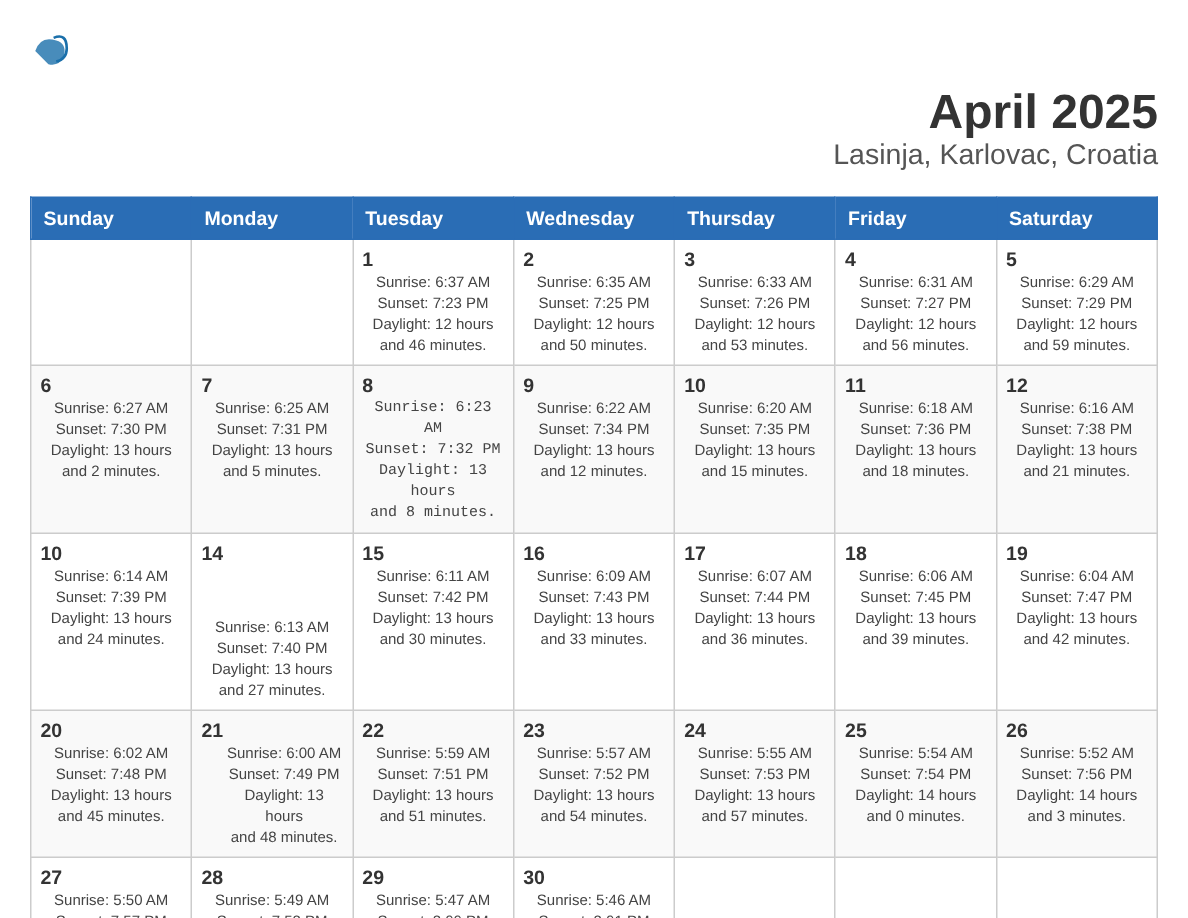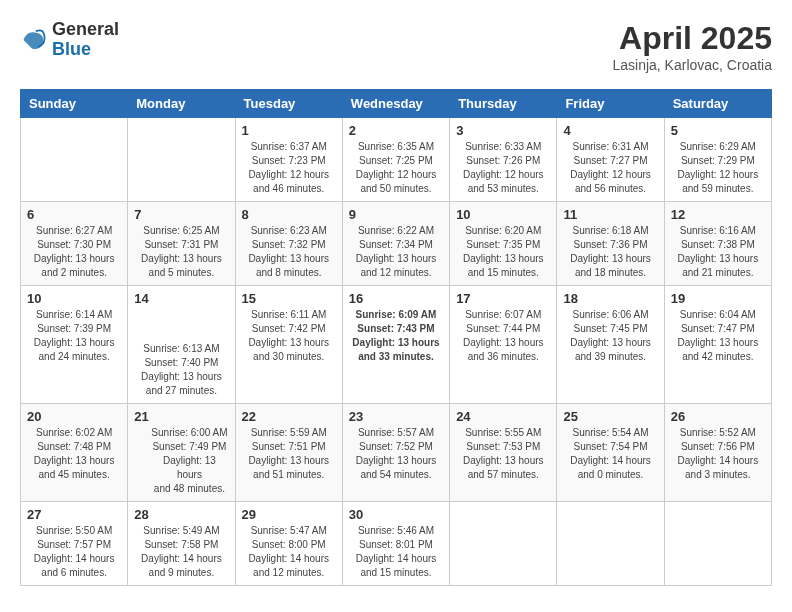--- a/index.html
+++ b/index.html
@@ -32,23 +32,24 @@
       width: 28px;
       height: 28px;
     }
     .title-block {
       text-align: right;
     }
     .calendar-title {
       font-size: 32px;
       font-weight: bold;
       color: #333;
+      margin-top: 36px;
     }
     .calendar-subtitle {
-      font-size: 14px;
+      font-size: 19px;
       color: #555;
     }
     table {
       width: 100%;
       border-collapse: collapse;
       font-size: 11px;
     }
     thead th {
       background-color: #2a6db5;
       color: #fff;
@@ -91,24 +92,20 @@
   </style>
 </head>
 <body>
 
 <div class="header">
   <div class="logo">
     <svg class="logo-icon" viewBox="0 0 32 32" xmlns="http://www.w3.org/2000/svg">
       <path d="M4 16 Q8 4 20 8 Q28 10 26 20 Q22 28 14 26 Z" fill="#1a6faa" opacity="0.8"></path>
       <path d="M18 6 Q28 2 28 14 Q28 22 20 24" fill="none" stroke="#1a6faa" stroke-width="2"></path>
     </svg>
-    <div class="logo-text">
-      <div class="logo-general">General</div>
-      <div class="logo-blue">Blue</div>
-    </div>
   </div>
   <div class="title-block">
     <div class="calendar-title">April 2025</div>
     <div class="calendar-subtitle">Lasinja, Karlovac, Croatia</div>
   </div>
 </div>
 
 <table>
   <thead>
     <tr>
@@ -171,21 +168,21 @@
         </td>
         <td>
           <div class="day-num">7</div>
           <div class="day-info" style="white-space: pre-line;">Sunrise: 6:25 AM
 Sunset: 7:31 PM
 Daylight: 13 hours
 and 5 minutes.</div>
         </td>
         <td>
           <div class="day-num">8</div>
-          <div class="day-info" style="white-space: pre-line;">Sunrise: 6:23 AM
+          <div class="day-info" style="white-space: pre-line; font-family: Liberation Mono, monospace;">Sunrise: 6:23 AM
 Sunset: 7:32 PM
 Daylight: 13 hours
 and 8 minutes.</div>
         </td>
         <td>
           <div class="day-num">9</div>
           <div class="day-info" style="white-space: pre-line;">Sunrise: 6:22 AM
 Sunset: 7:34 PM
 Daylight: 13 hours
 and 12 minutes.</div>
@@ -229,21 +226,21 @@
         </td>
         <td>
           <div class="day-num">15</div>
           <div class="day-info" style="white-space: pre-line;">Sunrise: 6:11 AM
 Sunset: 7:42 PM
 Daylight: 13 hours
 and 30 minutes.</div>
         </td>
         <td>
           <div class="day-num">16</div>
-          <div class="day-info" style="white-space: pre-line; font-weight: bold;">Sunrise: 6:09 AM
+          <div class="day-info" style="white-space: pre-line;">Sunrise: 6:09 AM
 Sunset: 7:43 PM
 Daylight: 13 hours
 and 33 minutes.</div>
         </td>
         <td>
           <div class="day-num">17</div>
           <div class="day-info" style="white-space: pre-line;">Sunrise: 6:07 AM
 Sunset: 7:44 PM
 Daylight: 13 hours
 and 36 minutes.</div>

